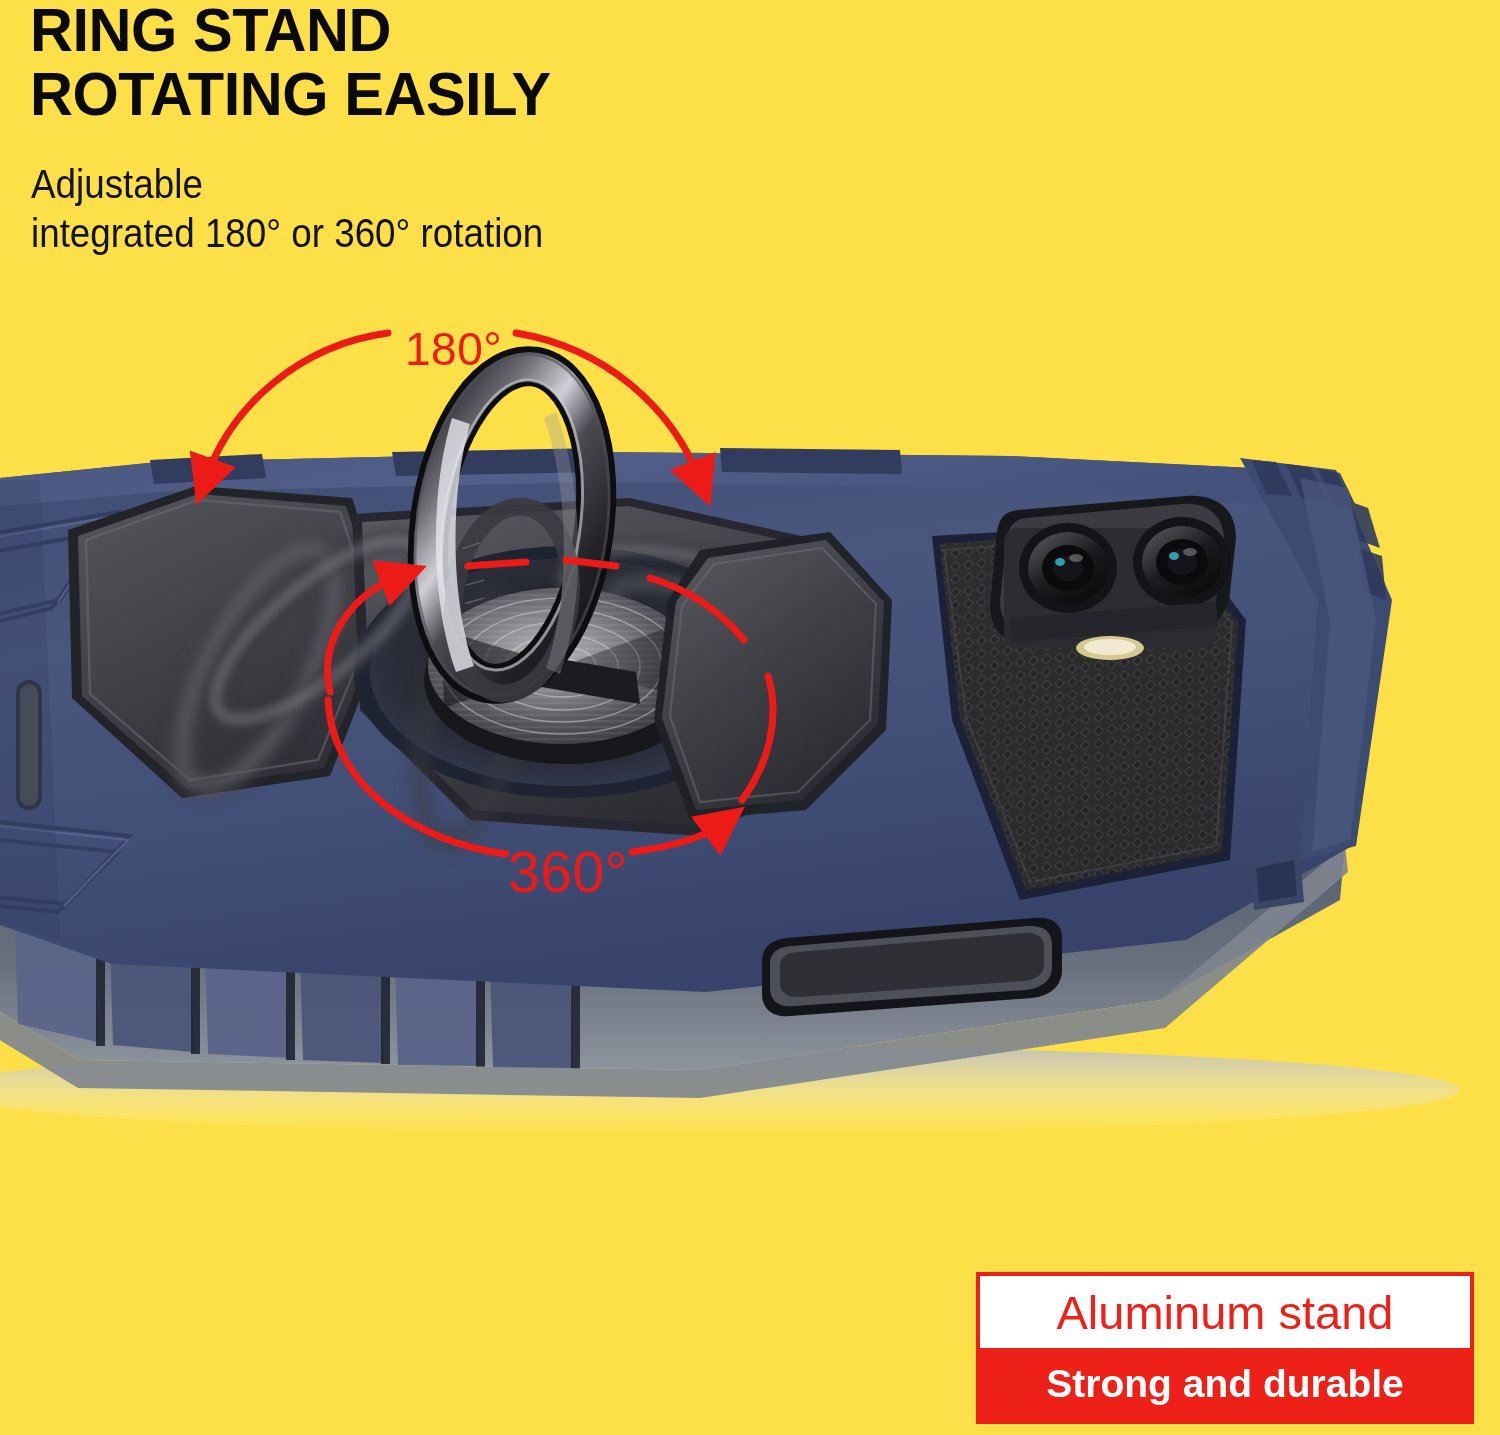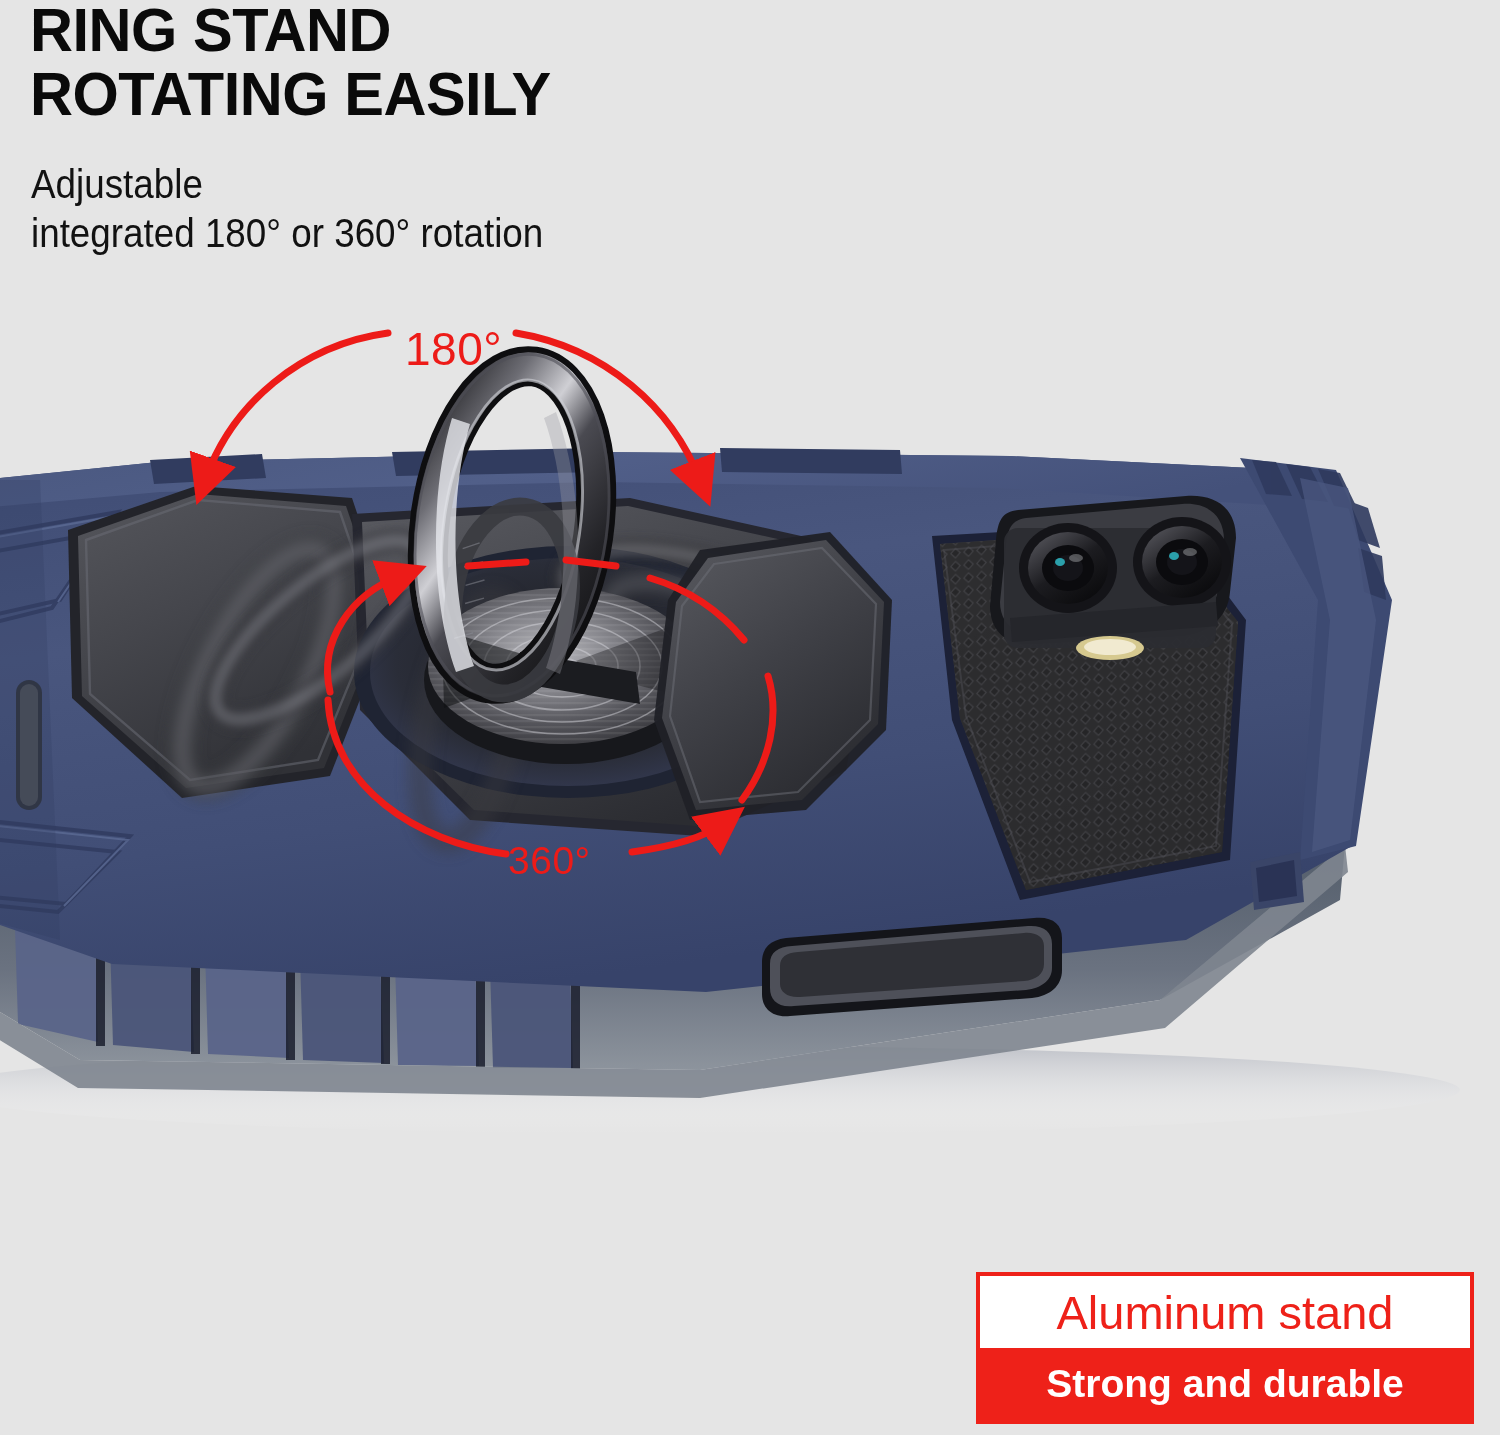--- a/index.html
+++ b/index.html
@@ -4,21 +4,21 @@
 <style>
   html,body{margin:0;padding:0;background:#fff;}
   body{
     font-family:"Liberation Sans", sans-serif;
     -webkit-font-smoothing:antialiased;
   }
   #page{
     position:relative;
     width:1500px;
     height:1435px;
-    background:#e5e5e5;
+    background:#fde047;
     overflow:hidden;
   }
 
   
   #headline{
     position:absolute;
     left:30px; top:-2px;
     width:900px;
     font-weight:bold;
     font-size:62px;
@@ -60,21 +60,21 @@
     white-space:nowrap;
     margin-top:17px;
   }
   #label180{
     left:405px; top:305px;
     font-size:46px;
     letter-spacing:0.5px;
   }
   #label360{
     left:508px; top:822px;
-    font-size:39px;
+    font-size:57px;
     letter-spacing:0.5px;
   }
   #annoLayer{
     position:absolute; left:0; top:0;
     width:1500px; height:1435px;
     pointer-events:none;
   }
 
   
   #badge{

